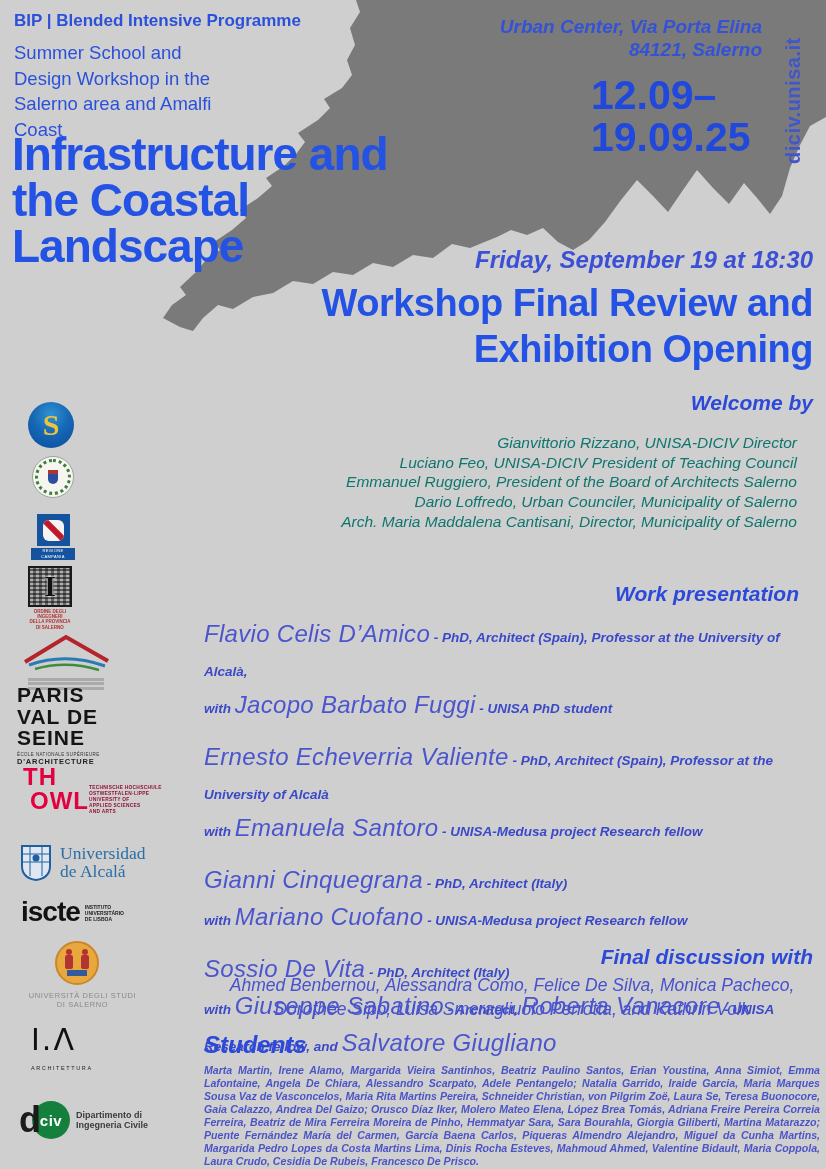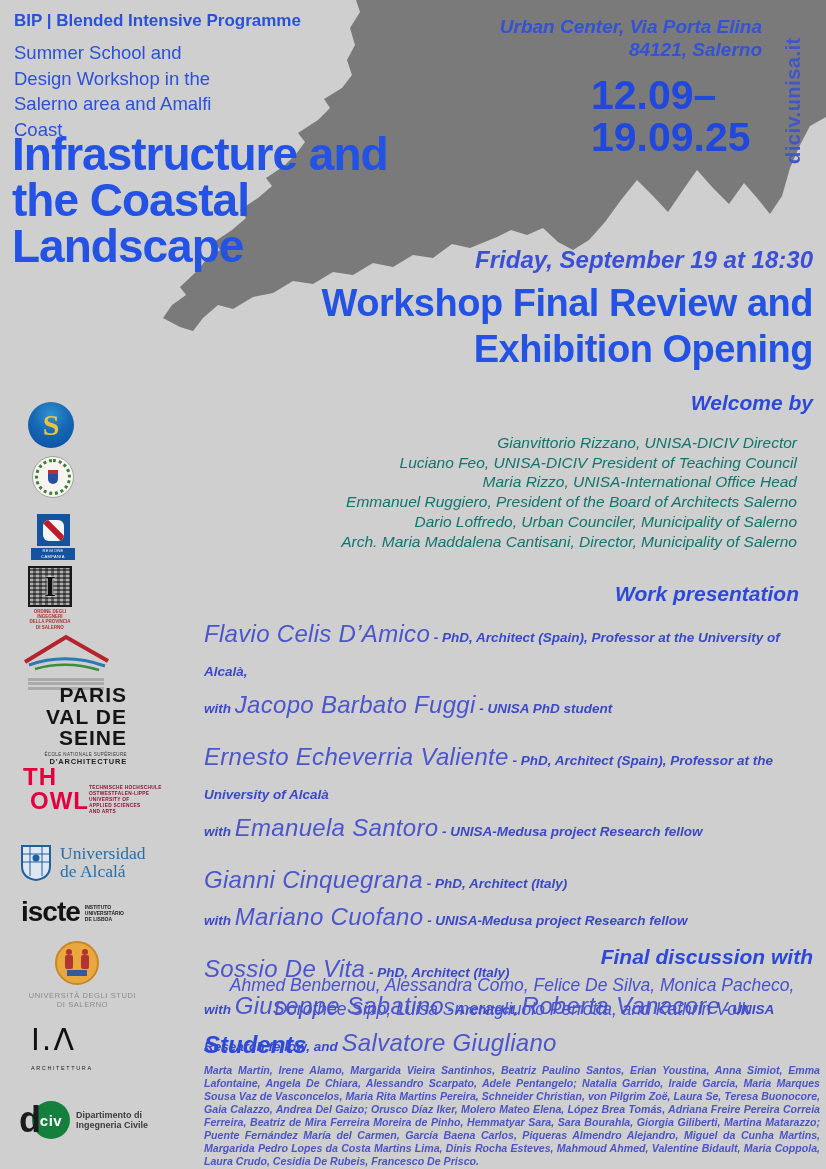--- a/index.html
+++ b/index.html
@@ -83,21 +83,21 @@
            background-blend-mode:multiply;position:relative;}
   .ing-i{position:absolute;left:50%;top:50%;transform:translate(-50%,-52%);
          font-family:"Liberation Serif",serif;font-weight:bold;font-size:30px;color:#111;
          text-shadow:0 0 2px #fff,0 0 2px #fff;}
   .ing-caption{margin-top:2px;}
   .ing-cap-line{font-size:4.5px;line-height:5.2px;font-weight:bold;color:#b03030;}
   
   .logo-arch{left:20px;top:632px;width:92px;text-align:center;}
   .arch-cap-line{height:3px;background:#9a9a9a;margin:1.5px 8px;opacity:0.7;}
   
-  .logo-paris{left:17px;top:684px;width:110px;color:#141414;text-align:right;}
+  .logo-paris{left:17px;top:684px;width:110px;color:#141414;text-align:left;}
   .paris-word{font-size:21px;line-height:21.5px;font-weight:bold;letter-spacing:1px;}
   .paris-sub1{font-size:4.5px;letter-spacing:0.4px;margin-top:3px;color:#333;}
   .paris-sub2{font-size:7.5px;font-weight:bold;letter-spacing:0.8px;color:#222;}
   
   .logo-thowl{left:23px;top:765px;width:145px;display:flex;gap:4px;}
   .thowl-mark{width:62px;color:#e3003f;font-weight:bold;line-height:1;}
   .thowl-th{font-size:24px;letter-spacing:1px;}
   .thowl-owl{font-size:24px;letter-spacing:1px;margin-left:7px;}
   .thowl-tri{position:relative;top:-22px;left:36px;width:0;height:0;}
   .thowl-caption{margin-top:20px;}
@@ -161,21 +161,20 @@
   </div>
   <div class="abs website">diciv.unisa.it</div>
 
   <div class="abs friday">Friday, September 19 at 18:30</div>
   <div class="abs event-title">Workshop Final Review and Exhibition Opening</div>
 
   <div class="abs script-heading welcome-heading">Welcome by</div>
   <div class="abs welcome-list">
       <div class="welcome-line">Gianvittorio Rizzano, UNISA-DICIV Director</div>
       <div class="welcome-line">Luciano Feo, UNISA-DICIV President of Teaching Council</div>
-      <div class="welcome-line">Maria Rizzo, UNISA-International Office Head</div>
       <div class="welcome-line">Emmanuel Ruggiero, President of the Board of Architects Salerno</div>
       <div class="welcome-line">Dario Loffredo, Urban Counciler, Municipality of Salerno</div>
       <div class="welcome-line">Arch. Maria Maddalena Cantisani, Director, Municipality of Salerno</div>
     </div>
 
   <div class="abs script-heading work-heading">Work presentation</div>
   <div class="abs entries">
       <div class="entry">
         <div class="entry-line"><span class="seg-name">Flavio Celis D’Amico</span><span class="seg-role"> - PhD, Architect (Spain), Professor at the University of Alcalà,</span></div>
         <div class="entry-line"><span class="seg-with">with </span><span class="seg-name">Jacopo Barbato Fuggi</span><span class="seg-role"> - UNISA PhD student</span></div>

